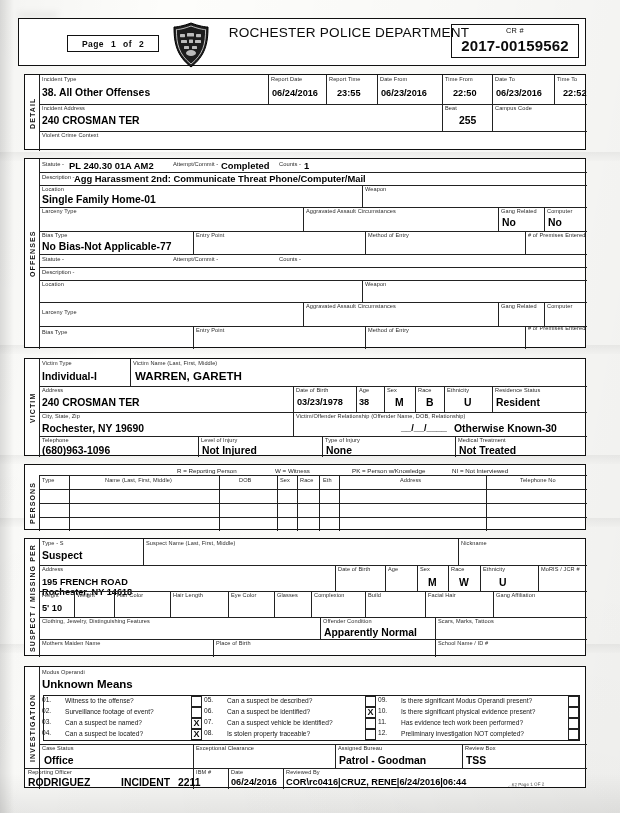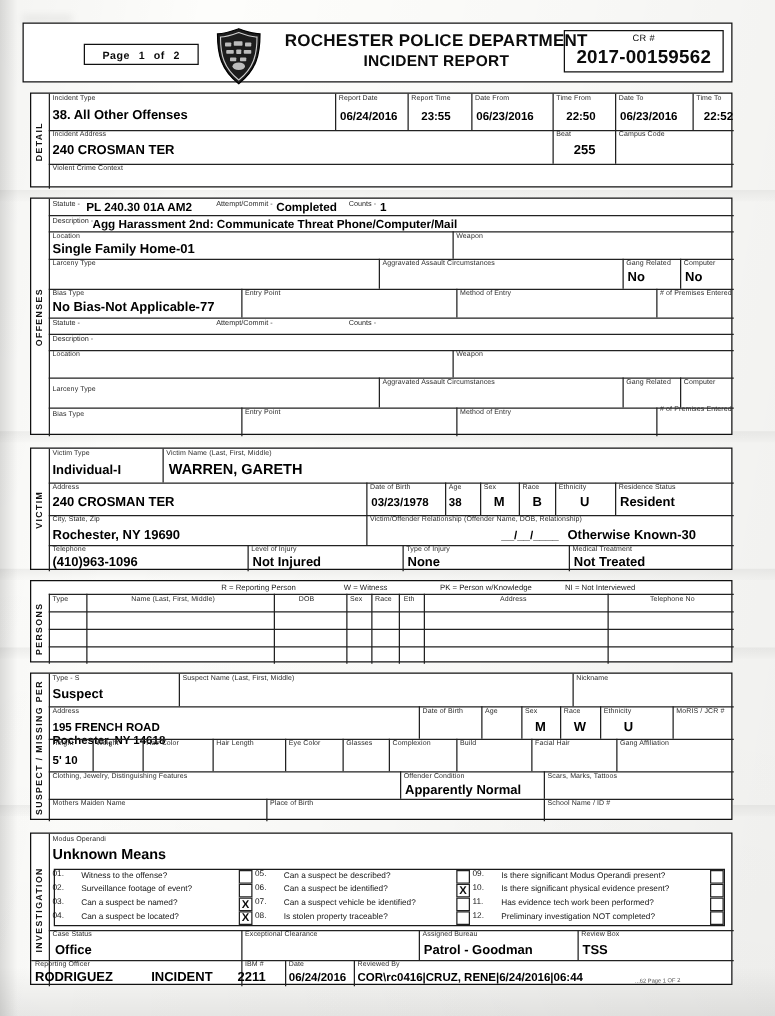--- a/index.html
+++ b/index.html
@@ -63,21 +63,21 @@
     display: flex; align-items: center; justify-content: center; gap: 7px;
     font-weight: 600;
   }
   .badge {
     position:absolute; left: 152px; top: 3px; width: 40px; height: 44px;
   }
   .titlewrap {
     position:absolute; left: 205px; top: 5px; width: 250px;
     text-align:center;
   }
-  .title1 { font-size: 13.6px; font-weight: 700; letter-spacing: .2px; line-height: 17px; }
+  .title1 { font-size: 13.6px; font-weight: 400; letter-spacing: .2px; line-height: 17px; }
   .title2 { font-size: 12.4px; font-weight: 700; letter-spacing: .2px; line-height: 16px; }
   .crbox {
     position:absolute; right: 6px; top: 5px; width: 128px; height: 34px;
     border: 1.6px solid #111;
     text-align: center;
   }
   .crlabel { font-size: 7.4px; letter-spacing:.3px; line-height: 9px; padding-top:1px;}
   .crnum { font-size: 15px; font-weight: 700; letter-spacing: .2px; line-height: 22px;}
 
   
@@ -175,21 +175,20 @@
           <rect x="24" y="18" width="6" height="3" rx="0.6"></rect>
           <rect x="13" y="24" width="5" height="3" rx="0.6"></rect>
           <rect x="21" y="24" width="5" height="3" rx="0.6"></rect>
           <ellipse cx="20" cy="31" rx="5" ry="3"></ellipse>
         </g>
       </svg>
     </div>
 
     <div class="titlewrap">
       <div class="title1">ROCHESTER POLICE DEPARTMENT</div>
-      <div class="title2">INCIDENT REPORT</div>
     </div>
 
     <div class="crbox">
       <div class="crlabel">CR #</div>
       <div class="crnum">2017-00159562</div>
     </div>
   </div>
 
   <div class="sect" style="left:10px; top:56px; width:562px; height:76px;">
     <div class="vlab" style="left:0px; top:0px; width:14px; height:76px;">DETAIL</div>
@@ -357,21 +356,21 @@
     <div class="val" style="left:17px; top:64px;">Rochester, NY 19690</div>
     <div class="lab" style="left:271px; top:54px;">Victim/Offender Relationship   (Offender Name, DOB, Relationship)</div>
     <div class="val sm" style="left:376px; top:64px;">__/__/____</div>
     <div class="val" style="left:429px; top:64px;">Otherwise Known-30</div>
     <div class="hline" style="left:14px; top:77px; width:548px;"></div>
 
     <div class="vline" style="left:173px; top:77px; height:21px;"></div>
     <div class="vline" style="left:297px; top:77px; height:21px;"></div>
     <div class="vline" style="left:430px; top:77px; height:21px;"></div>
     <div class="lab" style="left:17px; top:78px;">Telephone</div>
-    <div class="val" style="left:17px; top:86px;">(410)963-1096</div>
+    <div class="val" style="left:17px; top:86px;">(680)963-1096</div>
     <div class="lab" style="left:176px; top:78px;">Level of Injury</div>
     <div class="val" style="left:177px; top:86px;">Not Injured</div>
     <div class="lab" style="left:300px; top:78px;">Type of Injury</div>
     <div class="val" style="left:301px; top:86px;">None</div>
     <div class="lab" style="left:433px; top:78px;">Medical Treatment</div>
     <div class="val" style="left:434px; top:86px;">Not Treated</div>
   </div>
 
   <div class="sect" style="left:10px; top:446px; width:562px; height:66px;">
     <div class="vlab" style="left:0px; top:10px; width:14px; height:56px;">PERSONS</div>
@@ -530,21 +529,21 @@
     <div class="val" style="left:441px; top:88px;">TSS</div>
 
     <div class="hline" style="left:0px; top:101px; width:562px;"></div>
     <div class="vline" style="left:168px; top:101px; height:21px;"></div>
     <div class="vline" style="left:203px; top:101px; height:21px;"></div>
     <div class="vline" style="left:258px; top:101px; height:21px;"></div>
     <div class="lab" style="left:3px; top:102px;">Reporting Officer</div>
     <div class="val" style="left:3px; top:110px;">RODRIGUEZ</div>
     <div class="val" style="left:96px; top:110px;">INCIDENT</div>
     <div class="lab" style="left:171px; top:102px;">IBM #</div>
-    <div class="val" style="left:165px; top:110px;">2211</div>
+    <div class="val" style="left:153px; top:110px;">2211</div>
     <div class="lab" style="left:206px; top:102px;">Date</div>
     <div class="val sm" style="left:206px; top:110px;">06/24/2016</div>
     <div class="lab" style="left:261px; top:102px;">Reviewed By</div>
     <div class="val sm" style="left:261px; top:110px;">COR\rc0416|CRUZ, RENE|6/24/2016|06:44</div>
     <div class="footnote" style="left:483px; top:115px;">...62 Page 1 OF 2</div>
   </div>
 
   <div style="position:absolute; left:0; top:0; width:576px; height:770px; pointer-events:none;">
     <div class="cklab" style="left:28px;  top:678px;">01.</div>
     <div class="cklab" style="left:28px;  top:689px;">02.</div>

